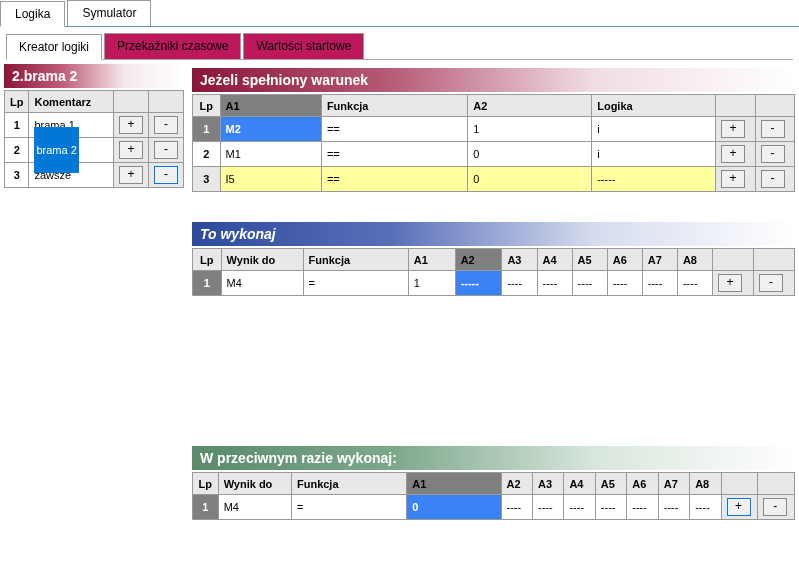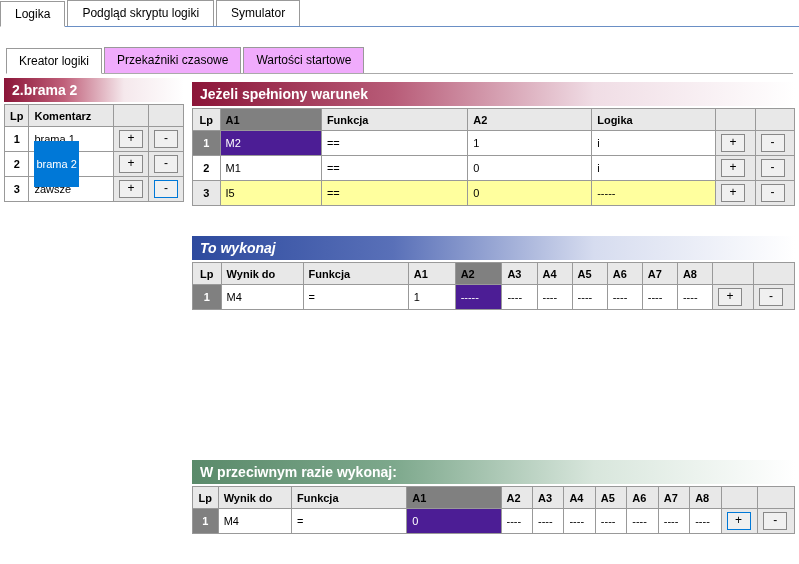--- a/index.html
+++ b/index.html
@@ -4,62 +4,61 @@
 <style>
 * { box-sizing: border-box; margin: 0; padding: 0; }
 body { font-family: Arial, sans-serif; font-size: 12px; background: #fff; width: 799px; height: 564px; overflow: hidden; }
 
 
 .top-tabs { display: flex; border-bottom: 1px solid #6a8fc5; background: #fff; }
 .top-tab { padding: 5px 14px; border: 1px solid #999; border-bottom: none; background: #fff; cursor: pointer; margin-right: 2px; }
 .top-tab.active { background: #fff; border-bottom: 1px solid #fff; position: relative; top: 1px; }
 
 
-.sub-tabs { display: flex; margin: 20px 6px 4px 6px; border-bottom: 1px solid #aaa; }
-.sub-tab { padding: 5px 12px; border: 1px solid #999; border-bottom: none; background: #f0abfc; cursor: pointer; margin-right: 2px; }
+.sub-tabs { display: flex; margin: 6px 6px 4px 6px; border-bottom: 1px solid #aaa; }
+.sub-tab { padding: 5px 12px; border: 1px solid #999; border-bottom: none; background: #be185d; cursor: pointer; margin-right: 2px; }
 .sub-tab.active { background: #fff; border-bottom: 1px solid #fff; position: relative; top: 1px; }
 
 
 .content { display: flex; }
 .left-panel { width: 188px; padding: 0 4px; }
 .right-panel { flex: 1; padding: 4px 4px; }
 
 
 .hdr { color: #fff; font-weight: bold; padding: 4px 8px; font-size: 14px; }
 .hdr-red { background: linear-gradient(to right, #8b1538, #c0607a, #f5e8ec, #fff); }
 .hdr-red2 { background: linear-gradient(to right, #8b1538, #b85c78, #f0dde5, #fff); }
 .hdr-blue { background: linear-gradient(to right, #2d4a9e, #5970b8, #d6dcef, #fff); font-style: italic; }
 .hdr-green { background: linear-gradient(to right, #5a8a6a, #7da88c, #d8e6dc, #fff); }
 
 
 table { border-collapse: collapse; width: 100%; margin-top: 2px; }
 th, td { border: 1px solid #999; padding: 3px 5px; text-align: left; font-size: 11px; height: 22px; }
 th { background: #e8e8e8; font-weight: bold; }
 
 .cell-gray { background: #808080; color: #fff; }
-.cell-blue { background: #4c1d95; color: #fff; }
+.cell-blue { background: #3b82f6; color: #fff; font-weight: bold; }
 .cell-yellow { background: #ffff9e; }
 .cell-lightgray { background: #e8e8e8; }
 
 .sel-text { background: #0078d7; color: #fff; padding: 17px 2px; }
 
 .btn-pm { width: 24px; height: 18px; text-align: center; border: 1px solid #888; background: #f0f0f0; cursor: pointer; font-size: 12px; line-height: 14px; display: inline-block; }
 .btn-pm.sel { border: 1px solid #0078d7; }
 
 .lp-col { width: 22px; text-align: center; font-weight: bold; margin-left: 12px; }
 .narrow { width: 30px; }
 
 .spacer { height: 150px; }
 </style>
 </head>
 <body>
 
 <div class="top-tabs">
   <div class="top-tab active">Logika</div>
-  <div class="top-tab">Podgląd skryptu logiki</div>
   <div class="top-tab">Symulator</div>
 </div>
 
 <div class="sub-tabs">
   <div class="sub-tab active">Kreator logiki</div>
   <div class="sub-tab">Przekaźniki czasowe</div>
   <div class="sub-tab">Wartości startowe</div>
 </div>
 
 <div class="content">

